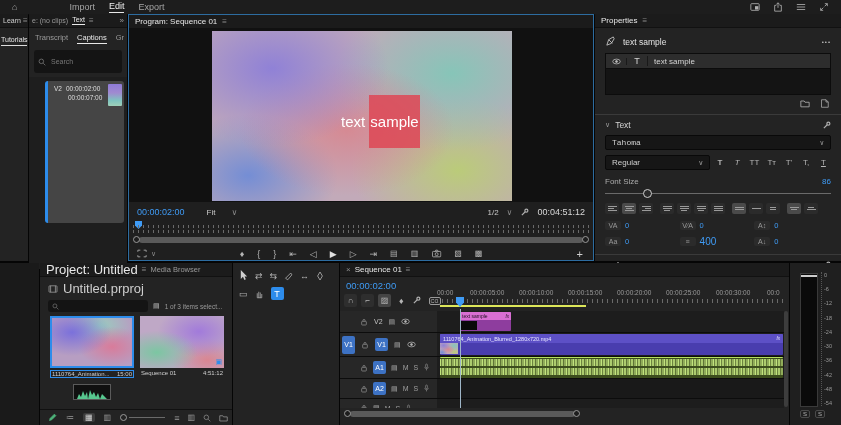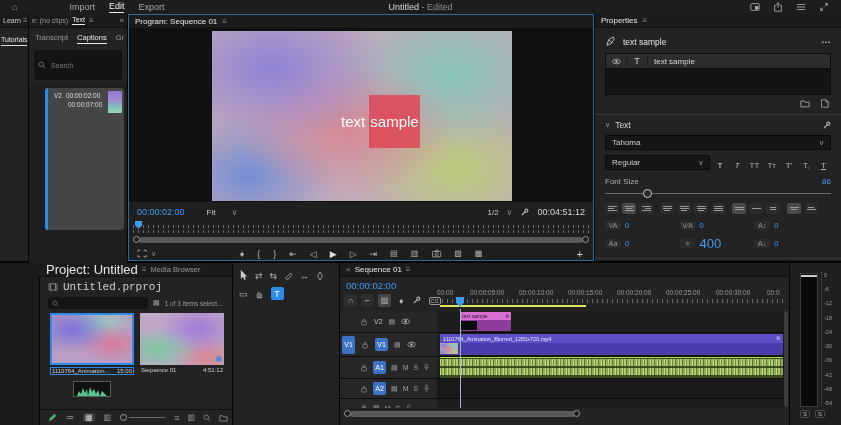--- a/index.html
+++ b/index.html
@@ -65,24 +65,20 @@
 </head>
 <body>
 
 <div id="root">
 
   <div class="abs" style="left:0;top:0;width:841px;height:14px;background:#1d1d1d;display:flex;align-items:center;border-bottom:1px solid #0a0a0a;">
     <span class="ico" style="margin:0 10px 0 12px;font-size:9px;">⌂</span>
     <span style="margin-right:14px;color:#a5a5a5;margin-left:42px;">Import</span>
     <span class="underline" style="margin-right:14px;color:#efefef;">Edit</span>
     <span style="color:#a5a5a5;">Export</span>
-    <span class="abs" style="left:0;right:0;text-align:center;color:#dcdcdc;">
-      <span>Untitled</span>
-      <span style="color:#8f8f8f;">- Edited</span>
-    </span>
     <span style="margin-left:auto;display:flex;gap:13px;margin-right:12px;z-index:2;">
       <span class="ico">
         <svg width="10" height="10" viewBox="0 0 12 12" fill="none" stroke="#b0b0b0">
             <rect x="1" y="2" width="10" height="8" rx="1"></rect>
             <rect x="6" y="5" width="4" height="4" fill="#b0b0b0" stroke="none"></rect>
           </svg>
         </span>
       <span class="ico">
         <svg width="10" height="10" viewBox="0 0 12 12" fill="none" stroke="#b0b0b0">
             <path d="M4 4H2v7h8V4H8"></path>
@@ -116,21 +112,21 @@
       <span class="active underline" style="font-size:7px;">Text</span>
       <span class="menu-glyph">≡</span>
       <span style="margin-left:auto;color:#9a9a9a;">»</span>
     </div>
     <div style="display:flex;gap:9px;padding:5px 4px 4px 6px;font-size:7.5px;white-space:nowrap;overflow:hidden;">
       <span style="color:#9a9a9a;">Transcript</span>
       <span class="underline" style="color:#e8e8e8;">Captions</span>
       <span style="color:#9a9a9a;">Gr</span>
     </div>
     <div style="padding:2px 5px;">
-      <div style="background:#141414;border-radius:3px;height:30px;display:flex;align-items:center;padding:0 4px;gap:3px;">
+      <div style="background:#141414;border-radius:3px;height:23px;display:flex;align-items:center;padding:0 4px;gap:3px;">
         <span class="ico">
           <svg width="8" height="8" viewBox="0 0 12 12" fill="none" stroke="#888">
               <circle cx="5" cy="5" r="3.4"></circle>
               <path d="M7.8 7.8L11 11"></path>
             </svg>
           </span>
         <input style="background: transparent; border: 0px; outline: 0px; color: rgb(221, 221, 221); font-size: 7px; width: 60px;" placeholder="Search">
       </div>
     </div>
     <div style="background:#1e1e1e;height:188px;margin-top:2px;padding:4px 3px 0 16px;">
@@ -267,25 +263,25 @@
       <div class="sphead" style="margin-top:5px;">
         <span style="font-size:7px;color:#9a9a9a;">∨</span>
         <span>Text</span>
         <span class="ico" style="margin-left:auto;">
           <svg width="9" height="9" viewBox="0 0 12 12" fill="none" stroke="#b0b0b0" stroke-width="1.6">
               <circle cx="8.5" cy="3.5" r="2"></circle>
               <path d="M7 5L2.5 9.5"></path>
             </svg>
           </span>
       </div>
-      <div class="sel" style="margin-top:5px;">
+      <div class="sel" style="margin-top:5px;font-family:Liberation Mono, monospace;">
         <span>Tahoma</span>
         <span style="color:#9a9a9a;font-size:7px;">∨</span>
       </div>
-      <div style="display:flex;align-items:flex-end;margin-top:5px;gap:2px;">
+      <div style="display:flex;align-items:center;margin-top:5px;gap:2px;">
         <div class="sel" style="width:96px;">
           <span>Regular</span>
           <span style="color:#9a9a9a;font-size:7px;">∨</span>
         </div>
         <span class="tbtn" style="font-weight:bold;">T</span>
         <span class="tbtn" style="font-style:italic;">T</span>
         <span class="tbtn">TT</span>
         <span class="tbtn">Tт</span>
         <span class="tbtn">T'</span>
         <span class="tbtn">T,</span>
@@ -369,21 +365,21 @@
             <span class="blue" style="font-size:7.5px;">0</span>
           </span>
       </div>
       <div style="display:flex;margin-top:6px;">
         <span class="spcell">
             <span class="spico">Aa</span>
             <span class="blue" style="font-size:7.5px;">0</span>
           </span>
         <span class="spcell">
             <span class="spico">≡</span>
-            <span class="blue" style="font-size:13px;">400</span>
+            <span class="blue" style="font-size:10px;">400</span>
           </span>
         <span class="spcell">
             <span class="spico">A↓</span>
             <span class="blue" style="font-size:7.5px;">0</span>
           </span>
       </div>
       <div style="border-top:1px solid #3a3a3a;margin:7px -10px 0 -10px;"></div>
       <div class="sphead" style="margin-top:5px;">
         <span style="font-size:7px;color:#9a9a9a;">∨</span>
         <span>Appearance</span>
@@ -405,21 +401,21 @@
       <span class="menu-glyph">≡</span>
       <span style="font-size:7.5px;">Media Browser</span>
     </div>
     <div style="display:flex;align-items:center;gap:5px;padding:4px 8px;">
       <span class="ico">
         <svg width="10" height="8" viewBox="0 0 12 10" fill="none" stroke="#9a9a9a">
             <rect x="1" y="1" width="10" height="8" rx="1"></rect>
             <path d="M3 1v8M9 1v8"></path>
           </svg>
         </span>
-      <span style="color:#cfcfcf;font-size:11px;font-family:Liberation Mono, monospace;">Untitled.prproj</span>
+      <span style="color:#cfcfcf;font-size:13px;">Untitled.prproj</span>
     </div>
     <div style="display:flex;align-items:center;gap:5px;padding:0 8px;">
       <div style="background:#141414;border-radius:3px;height:12px;flex:0 0 92px;display:flex;align-items:center;padding:0 4px;gap:3px;">
         <span class="ico">
           <svg width="7" height="7" viewBox="0 0 12 12" fill="none" stroke="#888">
               <circle cx="5" cy="5" r="3.4"></circle>
               <path d="M7.8 7.8L11 11"></path>
             </svg>
           </span>
         <input style="background: transparent; border: 0px; outline: 0px; color: rgb(221, 221, 221); font-size: 7px; width: 70px;">

